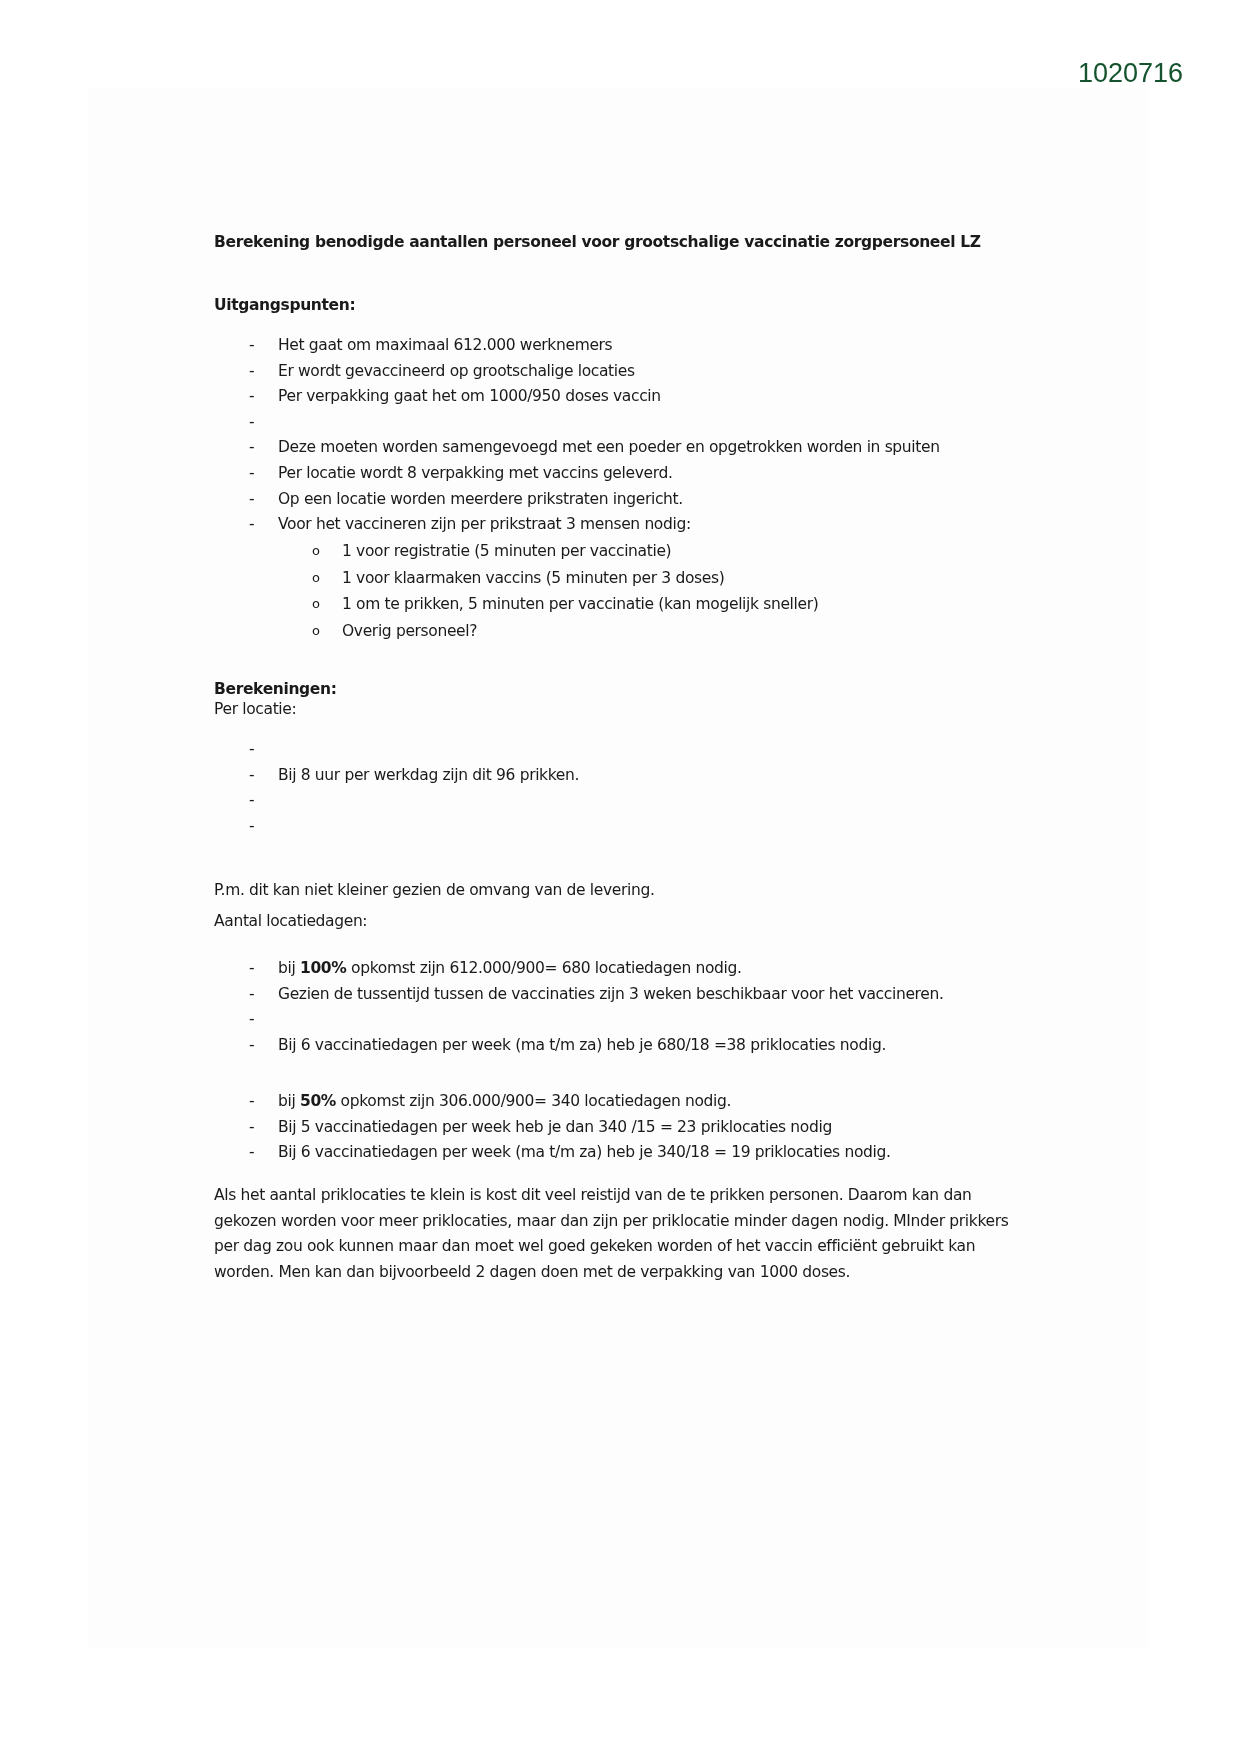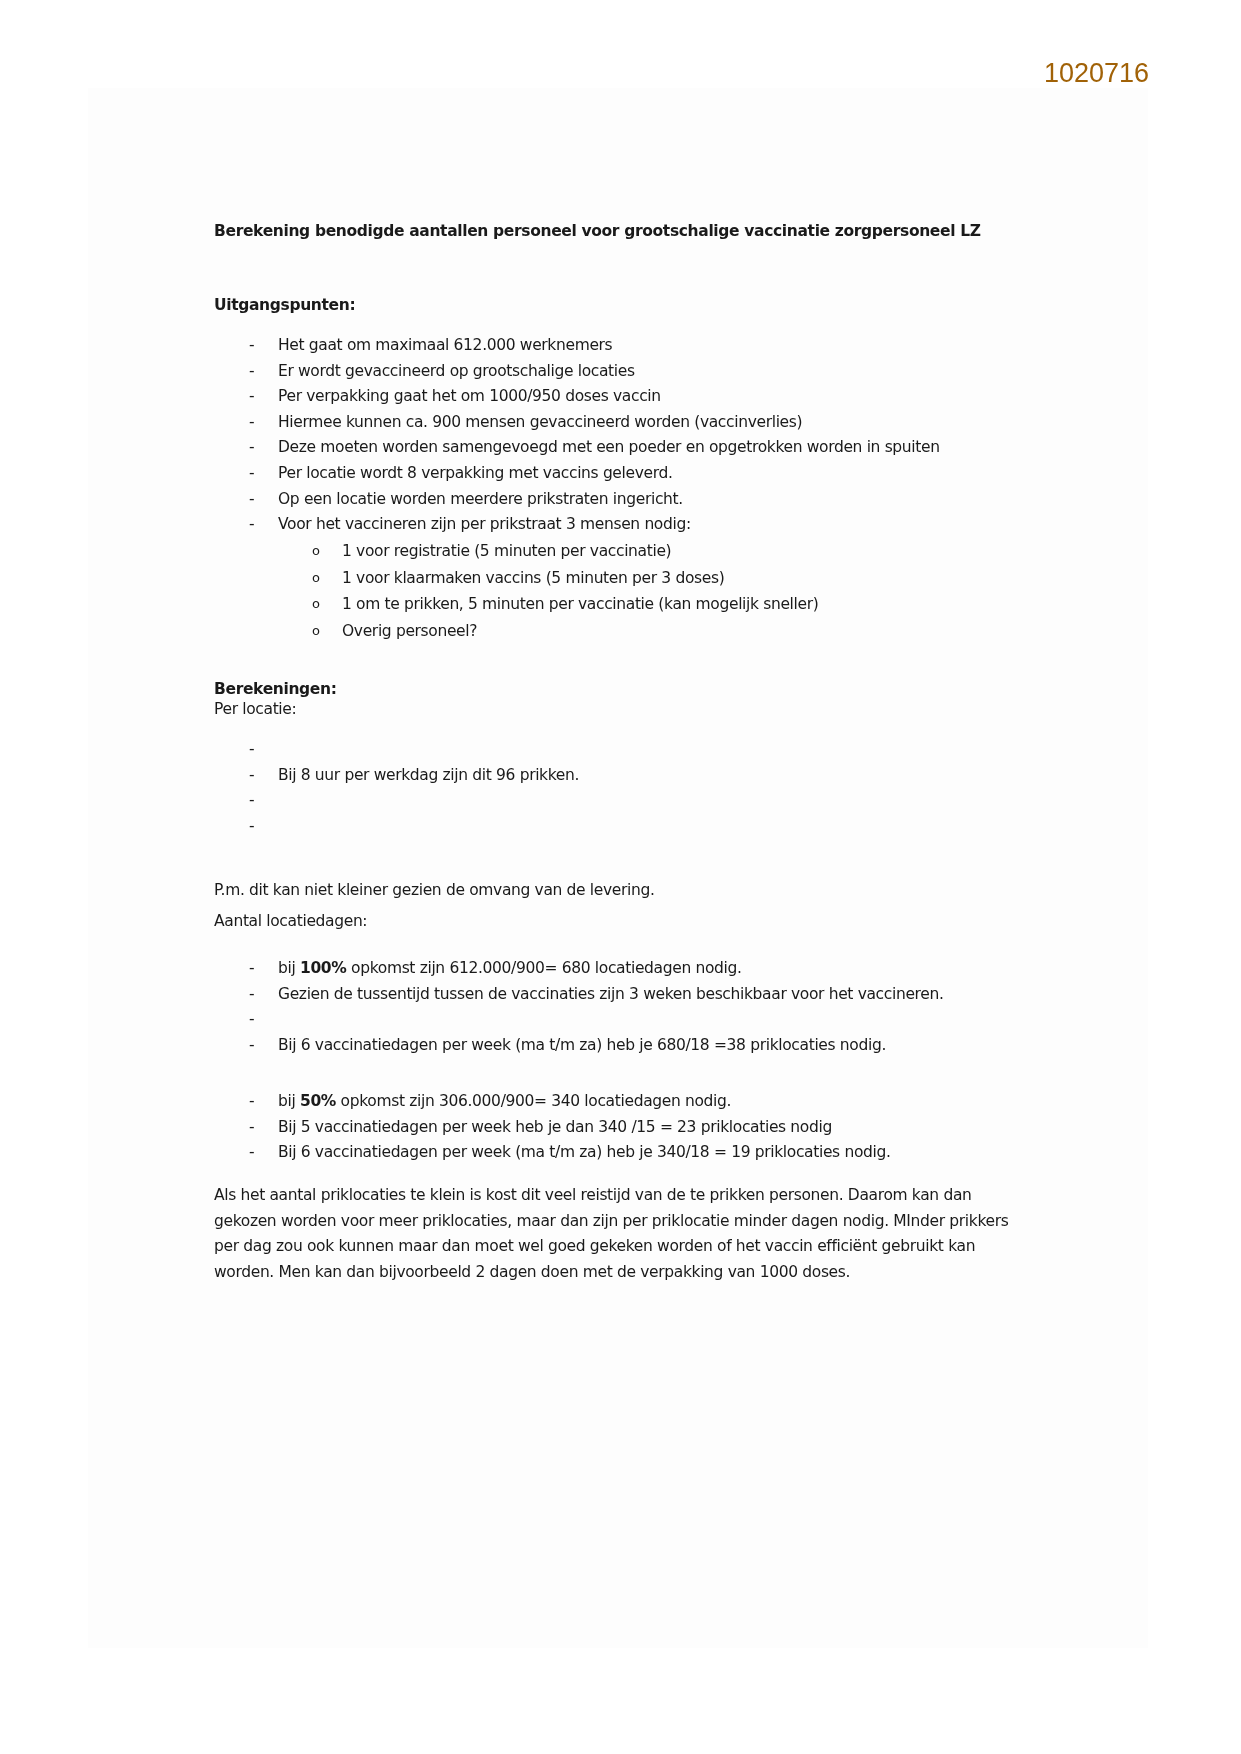--- a/index.html
+++ b/index.html
@@ -2,34 +2,34 @@
 <html><head>
 <meta charset="utf-8">
 <style>
   html, body { margin: 0; padding: 0; }
   body {
     width: 1241px; height: 1754px; background: #ffffff; position: relative;
     font-family: "Liberation Sans", "DejaVu Sans", sans-serif; color: #111;
     overflow: hidden;
   }
   .doc-number {
-    position: absolute; top: 58px; left: 1044px;
-    font-family: "Liberation Sans", sans-serif; font-size: 27px; color: #a16207;
+    position: absolute; top: 58px; left: 1078px;
+    font-family: "Liberation Sans", sans-serif; font-size: 27px; color: #14532d;
   }
   .page-inset {
     position: absolute; left: 88px; top: 88px; width: 1060px; height: 1560px;
     background: #fdfdfd;
   }
   .content {
     position: absolute; left: 214px; top: 0; width: 830px;
     font-family: "DejaVu Sans", "Liberation Sans", sans-serif;
     font-size: 15.5px; letter-spacing: -0.35px; color: #1a1a1a;
   }
   .title {
-    position: absolute; top: 222px; font-weight: bold; font-size: 15.5px; white-space: nowrap;
+    position: absolute; top: 233px; font-weight: bold; font-size: 15.5px; white-space: nowrap;
   }
   .heading { position: absolute; font-weight: bold; white-space: nowrap; }
   .plain { position: absolute; white-space: nowrap; }
   .list { position: absolute; margin: 0; padding: 0; list-style: none; }
   .list li { position: relative; padding-left: 64px; height: 25.6px; line-height: 25.6px; white-space: nowrap; }
   .list li .dash { position: absolute; left: 35px; top: 0; }
   .sublist li { padding-left: 128px; height: 26.5px; line-height: 26.5px; }
   .sublist li .circ { position: absolute; left: 98px; top: 0; font-size: 13px; }
   .list li.wrap { height: auto; white-space: normal; width: 770px; }
   .para {
@@ -47,21 +47,21 @@
 <div class="content">
 
   <div class="title">Berekening benodigde aantallen personeel voor grootschalige vaccinatie zorgpersoneel LZ</div>
 
   <div class="heading" style="top:296px">Uitgangspunten:</div>
 
   <ul class="list" style="top:333px">
     <li><span class="dash">-</span><span>Het gaat om maximaal 612.000 werknemers</span></li>
     <li><span class="dash">-</span><span>Er wordt gevaccineerd op grootschalige locaties</span></li>
     <li><span class="dash">-</span><span>Per verpakking gaat het om 1000/950 doses vaccin</span></li>
-    <li><span class="dash">-</span><span>Hiermee kunnen ca. 900 mensen gevaccineerd worden (vaccinverlies)</span></li>
+    <li><span class="dash">-</span></li>
     <li><span class="dash">-</span><span>Deze moeten worden samengevoegd met een poeder en opgetrokken worden in spuiten</span></li>
     <li><span class="dash">-</span><span>Per locatie wordt 8 verpakking met vaccins geleverd.</span></li>
     <li><span class="dash">-</span><span>Op een locatie worden meerdere prikstraten ingericht.</span></li>
     <li><span class="dash">-</span><span>Voor het vaccineren zijn per prikstraat 3 mensen nodig:</span></li>
   </ul>
 
   <ul class="list sublist" style="top:538px">
     <li><span class="circ">o</span><span>1 voor registratie (5 minuten per vaccinatie)</span></li>
     <li><span class="circ">o</span><span>1 voor klaarmaken vaccins (5 minuten per 3 doses)</span></li>
     <li><span class="circ">o</span><span>1 om te prikken, 5 minuten per vaccinatie (kan mogelijk sneller)</span></li>

